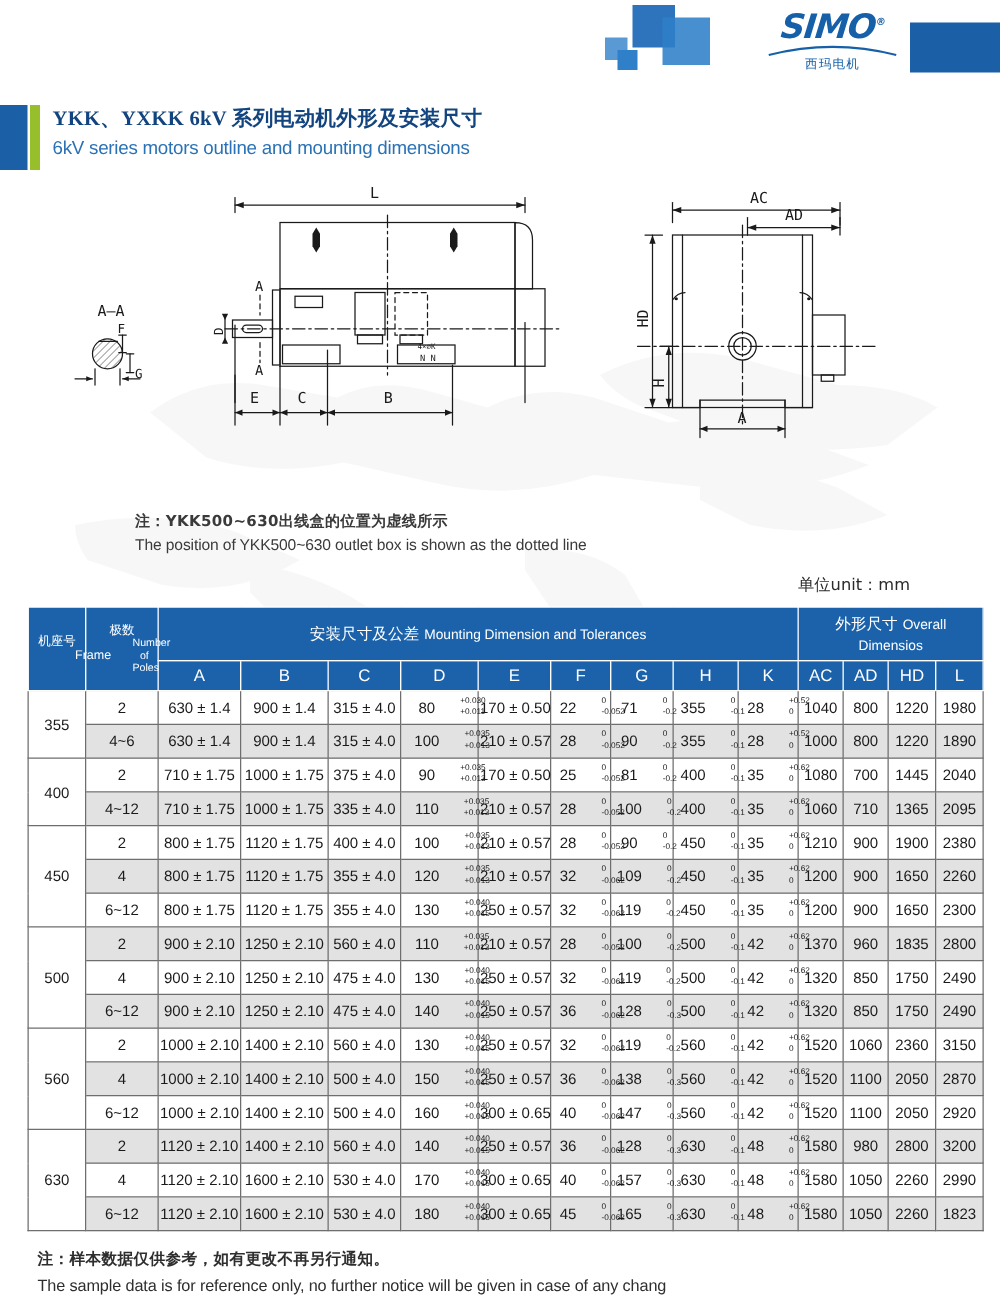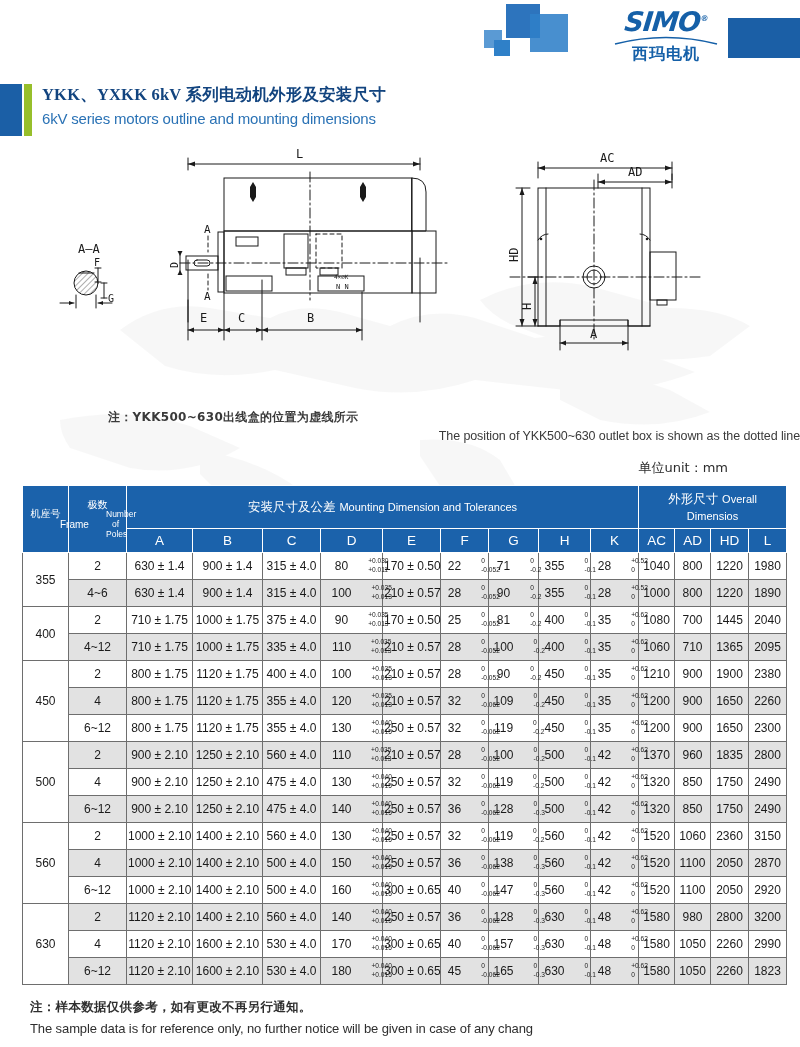--- a/index.html
+++ b/index.html
@@ -27,21 +27,21 @@
   .logo-word {
     font-family:"DejaVu Sans","Liberation Sans",sans-serif;
     font-weight:bold; font-size:27px; letter-spacing:-1px;
     color:#1560a8; line-height:1; font-style:italic;
     transform: skewX(-6deg);
   }
   .logo-reg { font-size:8px; vertical-align:super; font-style:normal; }
   .logo-arc { width:104px; height:11px; display:block; margin:-1px auto 0; }
   .logo-cn {
     font-family:"DejaVu Sans","Liberation Sans",sans-serif;
-    font-weight:bold; font-size:16px; color:#1560a8; letter-spacing:1px;
+    font-weight:normal; font-size:10px; color:#1560a8; letter-spacing:1px;
     margin-top:-1px;
   }
   .logo-block { position:absolute; right:0px; top:18px; width:72px; height:40px; background:#1b5fa6; }
 
   
   .title-band { position:relative; height:56px; margin-top:6px; z-index:2; }
   .band-blue { position:absolute; left:0; top:0; width:22px; height:52px; background:#1b5fa6; }
   .band-green { position:absolute; left:24px; top:0; width:8px; height:52px; background:#97bf2b; }
   .title-cn {
     position:absolute; left:42px; top:0px;
@@ -54,21 +54,21 @@
     font-family:"Liberation Sans", sans-serif;
   }
 
   
   .drawings { position:relative; height:255px; z-index:2; }
   .drawings svg { display:block; }
 
   
   .note-block { position:relative; z-index:2; margin:14px 0 0 108px; }
   .note-cn { font-family:"DejaVu Sans","Liberation Sans",sans-serif; font-size:12px; font-weight:bold; color:#3a3a3a; letter-spacing:.3px; }
-  .note-en { font-size:12.5px; color:#3a3a3a; margin-top:3px; letter-spacing:-.1px;text-align:right; }
+  .note-en { font-size:12.5px; color:#3a3a3a; margin-top:3px; letter-spacing:-.1px; }
   .unit-line {
     position:relative; z-index:2; text-align:right; padding-right:72px;
     margin-top:16px; font-size:13px; color:#2b2b2b;
     font-family:"DejaVu Sans","Liberation Sans",sans-serif;
   }
 
   
   .table-wrap { position:relative; z-index:2; margin:8px 22px 0 22px; }
   table.spec { border-collapse:collapse; width:756px; table-layout:fixed; }
   table.spec th, table.spec td {

